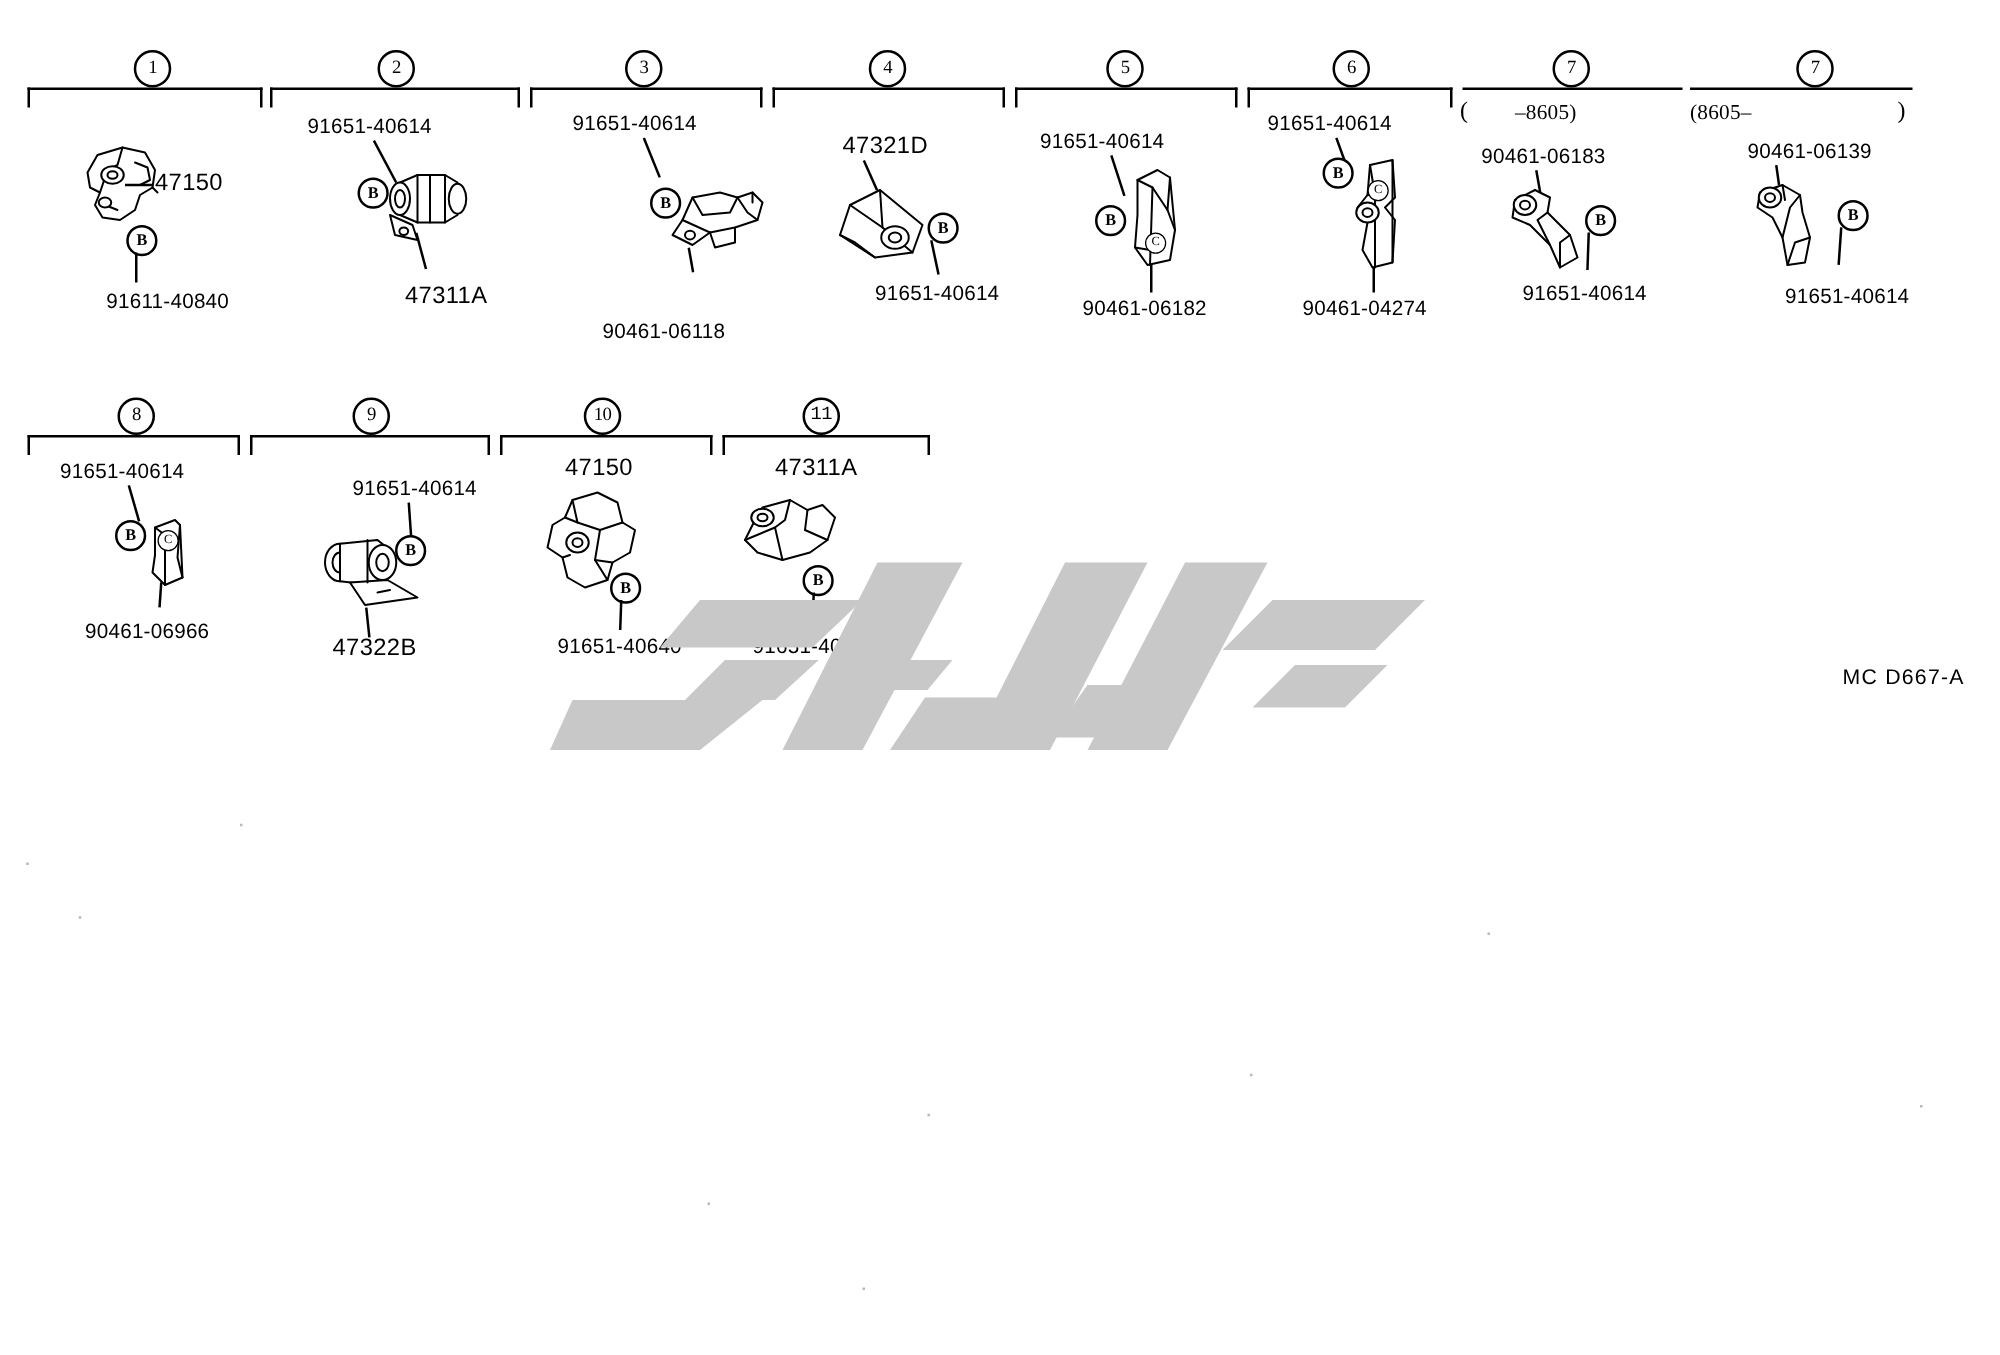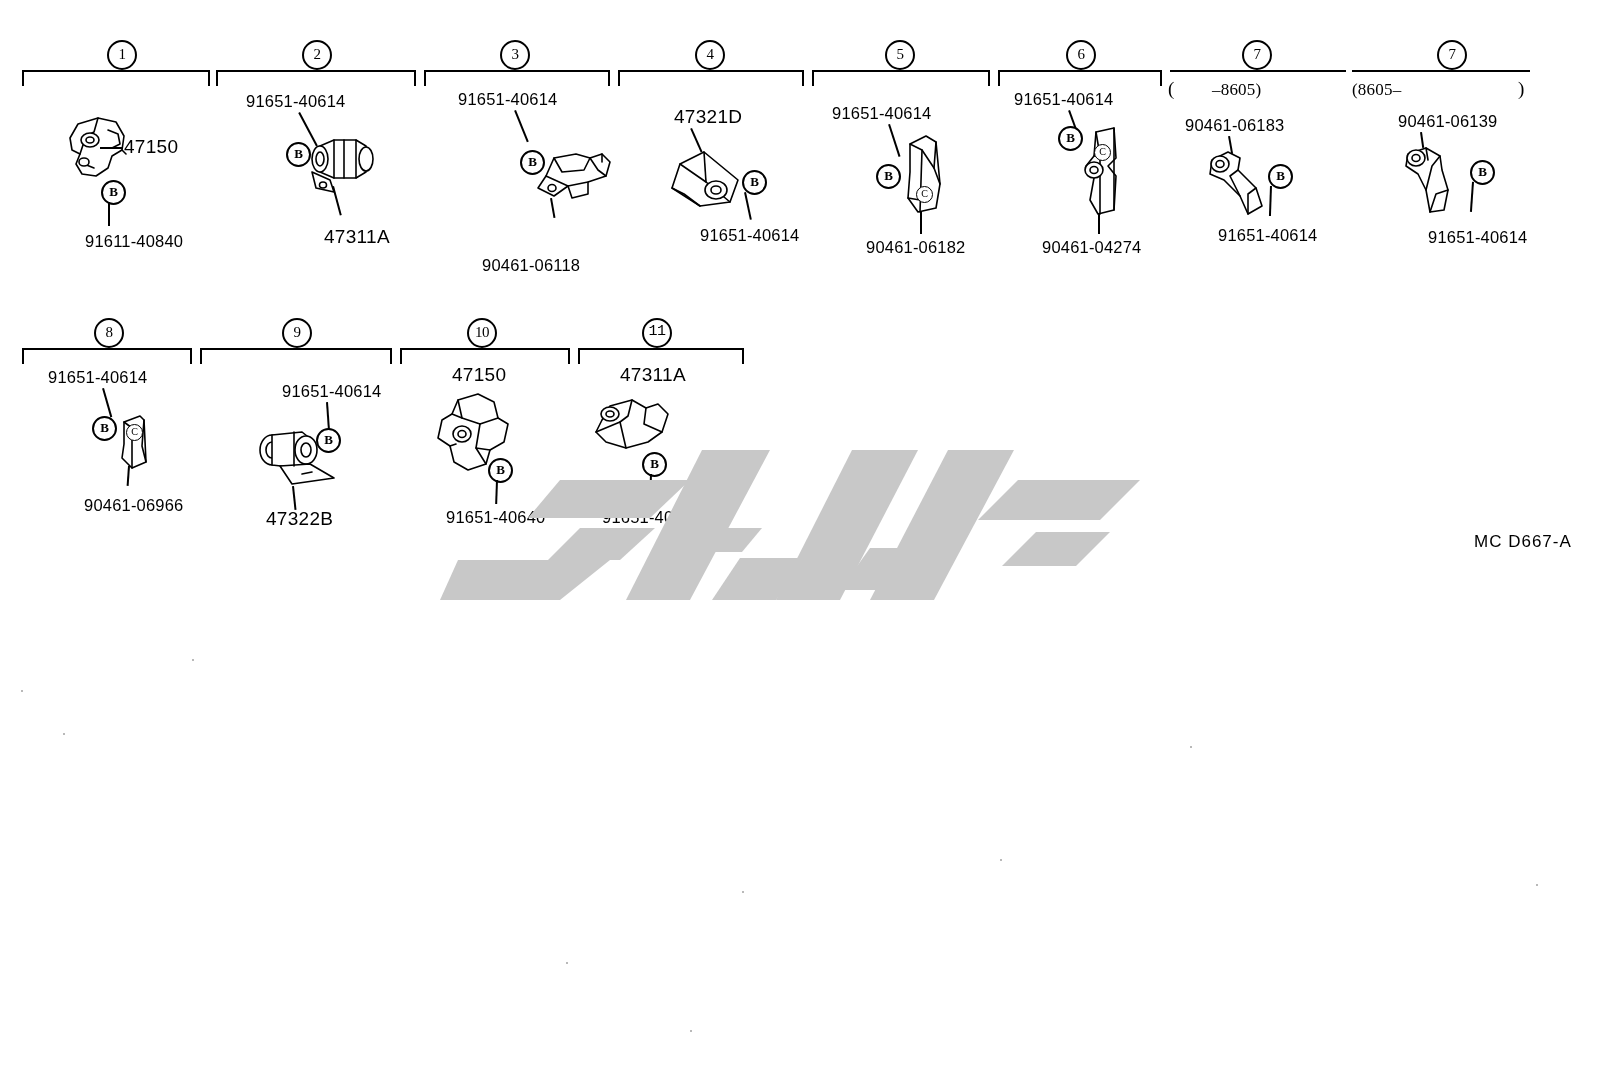--- a/index.html
+++ b/index.html
@@ -323,21 +323,21 @@
     <div class="bmark" style="left:92px; top:416px;">B</div>
 
     <svg class="part" style="left:110px; top:406px;" width="60" height="80" viewBox="0 0 60 80">
       <path d="M14 16 L30 10 L34 14 L32 40 L36 56 L22 62 L12 52 L14 38 Z"></path>
       <path class="nf" d="M14 16 L22 22 L22 62"></path>
       <path class="nf" d="M34 14 L36 56"></path>
     </svg>
 
     <div class="cmark" style="left:126px; top:424px;">C</div>
     <div class="ld" style="left:130px; top:466px; width:20px; transform:rotate(94deg);"></div>
-    <div class="lbl" style="left:68px; top:496px;margin-left:16px;">90461-06966</div>
+    <div class="lbl" style="left:68px; top:496px;">90461-06966</div>
   </div>
 
   <div class="group">
     <div class="bracket" style="left:200px; top:348px; width:192px;"></div>
     <div class="circnum" style="left:282px; top:318px;">9</div>
 
     <div class="lbl" style="left:282px; top:382px;">91651-40614</div>
     <div class="ld" style="left:328px; top:402px; width:30px; transform:rotate(86deg);"></div>
     <div class="bmark" style="left:316px; top:428px;">B</div>
 

